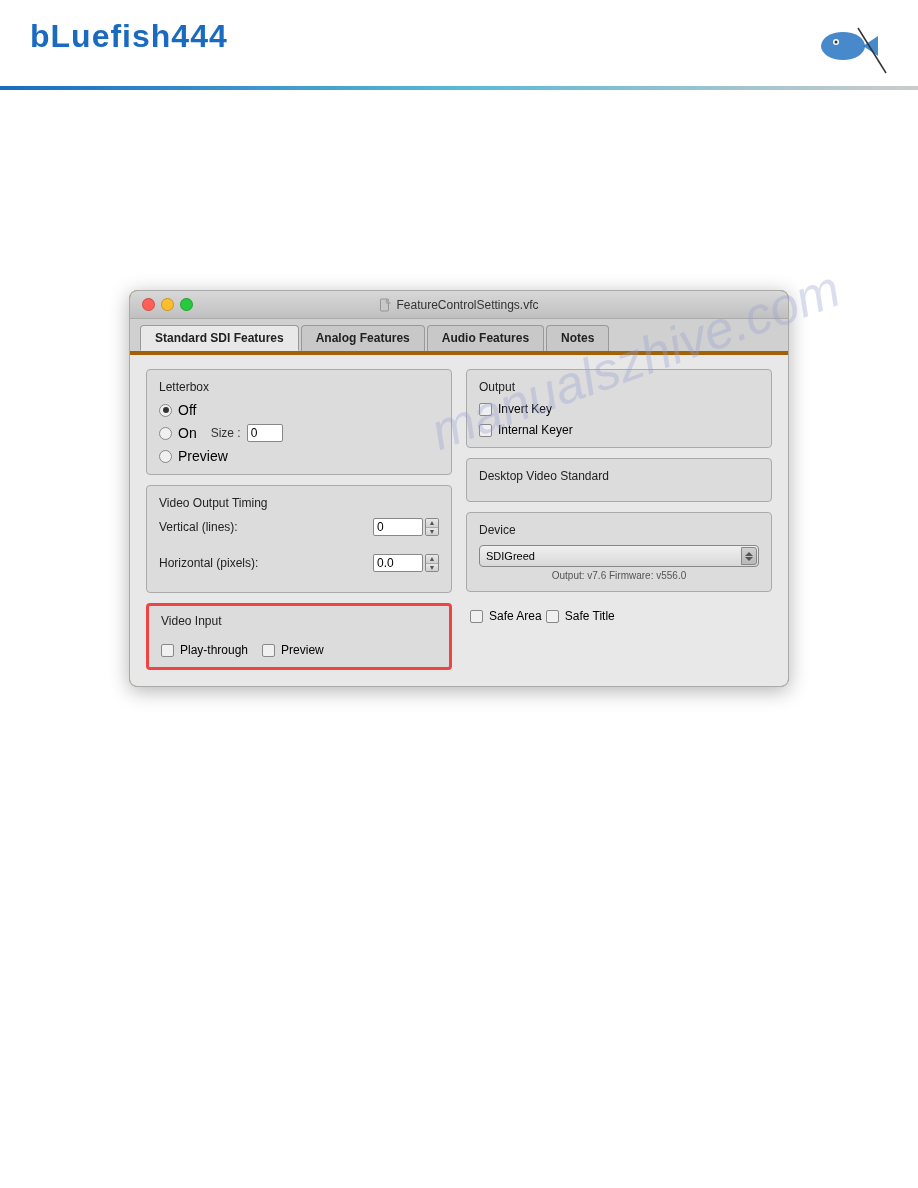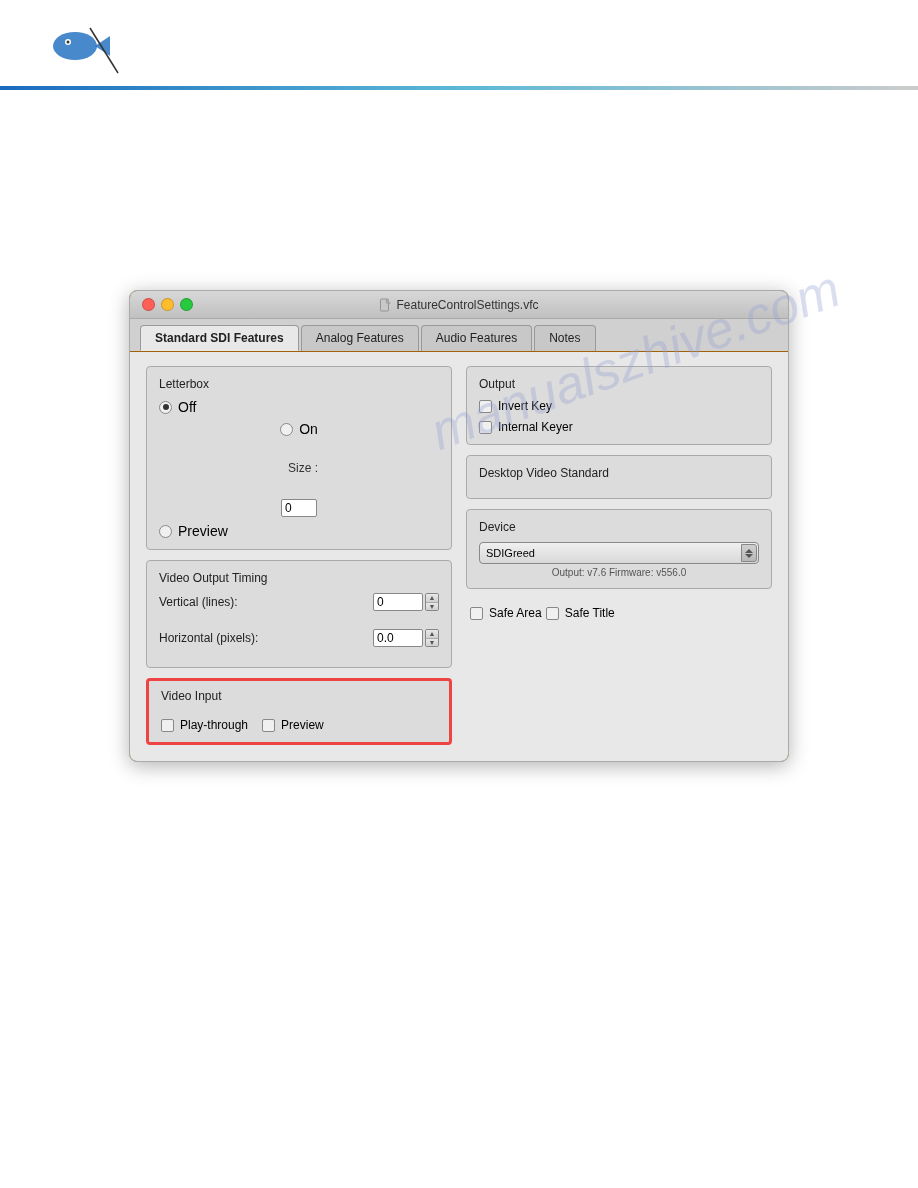--- a/index.html
+++ b/index.html
@@ -103,32 +103,33 @@
       height: 14px;
       display: inline-block;
     }
 
     
     .tabs {
       display: flex;
       background: #d0d0d0;
       padding: 6px 10px 0 10px;
       gap: 2px;
-      border-bottom: 1px solid #a16207;
+      border-bottom: 4px solid #a16207;
     }
     .tab {
       padding: 5px 14px;
       font-size: 12px;
       background: #c8c8c8;
       border: 1px solid #999;
       border-bottom: none;
       border-radius: 4px 4px 0 0;
       cursor: pointer;
       color: #222;
       white-space: nowrap;
+      font-weight: bold;
     }
     .tab.active {
       background: #e8e8e8;
       border-bottom: 1px solid #e8e8e8;
       font-weight: bold;
     }
 
     
     .content {
       background: #e8e8e8;
@@ -184,22 +185,21 @@
     .radio-input.checked::after {
       content: '';
       width: 6px;
       height: 6px;
       border-radius: 50%;
       background: #333;
     }
     .radio-size-row {
       display: flex;
       align-items: center;
-      gap: 24px;
-      flex-direction: column;
+      gap: 6px;
     }
     .size-label {
       font-size: 12px;
       color: #333;
       margin-left: 8px;
     }
     .small-input {
       width: 36px;
       height: 18px;
       border: 1px solid #888;
@@ -336,20 +336,21 @@
       margin-top: 3px;
       text-align: center;
     }
 
     .spacer { height: 8px; }
   </style>
 </head>
 <body>
 
 <div class="header">
+  <span class="logo-text">bLuefish444</span>
   <svg class="logo-icon" viewBox="0 0 90 60">
 
     <ellipse cx="45" cy="28" rx="22" ry="14" fill="#1a6bbf" opacity="0.8"></ellipse>
     <polygon points="65,28 80,18 80,38" fill="#1a6bbf" opacity="0.8"></polygon>
     <circle cx="38" cy="24" r="3" fill="white"></circle>
     <circle cx="38" cy="24" r="1.5" fill="#333"></circle>
 
     <line x1="60" y1="10" x2="88" y2="55" stroke="#333" stroke-width="1.5"></line>
   </svg>
 </div>

